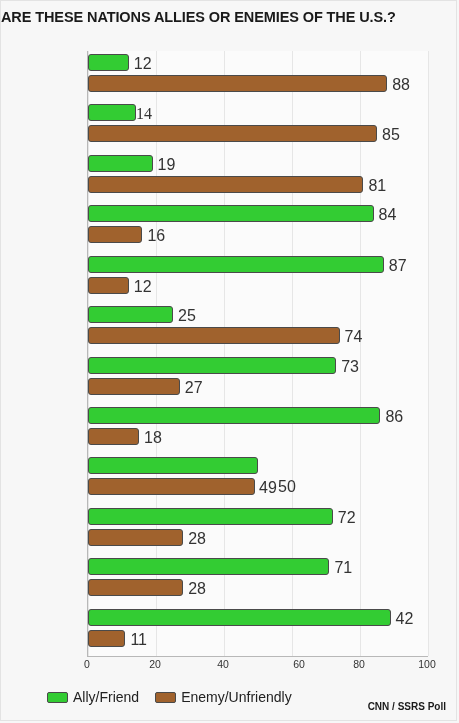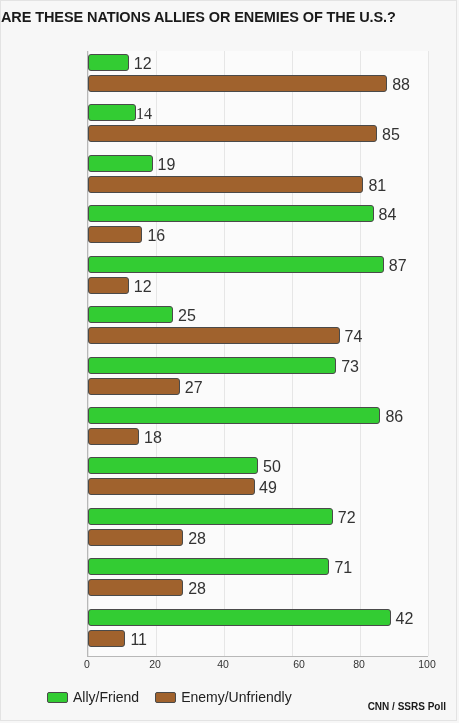--- a/index.html
+++ b/index.html
@@ -259,21 +259,21 @@
             <div class="bar-value" style="left: 297.4px;">86</div>
           </div>
           <div class="bar-row enemy">
             <div class="bar enemy" title="Canada — Enemy/Unfriendly: 15" style="width: 51px; background: rgb(160, 98, 45);"></div>
             <div class="bar-value" style="left: 56px;">18</div>
           </div>
         </div>
         <div class="bar-group" style="top: 403.333px; height: 50.4167px;">
           <div class="bar-row ally">
             <div class="bar ally" title="Saudi Arabia — Ally/Friend: 50" style="width: 170px; background: rgb(51, 204, 51);"></div>
-            <div class="bar-value" style="left: 175px;">50</div>
+            <div class="bar-value" style="left: 190px; margin-top: 20px;">50</div>
           </div>
           <div class="bar-row enemy">
             <div class="bar enemy" title="Saudi Arabia — Enemy/Unfriendly: 49" style="width: 166.6px; background: rgb(160, 98, 45);"></div>
             <div class="bar-value" style="left: 171px;">49</div>
           </div>
         </div>
         <div class="bar-group" style="top: 453.75px; height: 50.4167px;">
           <div class="bar-row ally">
             <div class="bar ally" title="Ukraine — Ally/Friend: 72" style="width: 244.8px; background: rgb(51, 204, 51);"></div>
             <div class="bar-value" style="left: 249.8px;">72</div>

